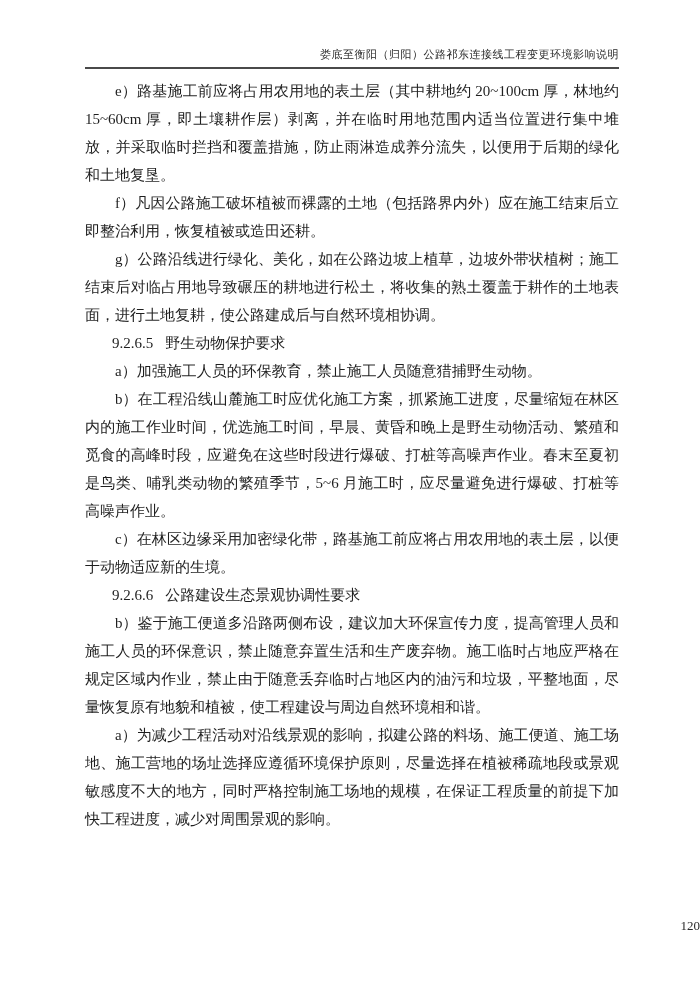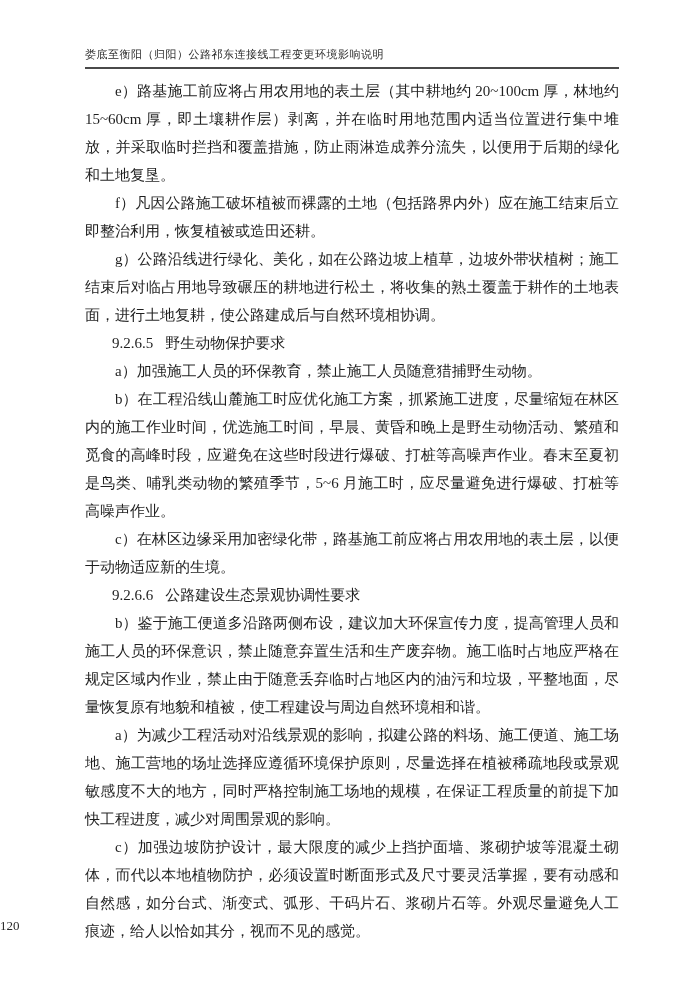--- a/index.html
+++ b/index.html
@@ -21,21 +21,21 @@
     width: 700px;
     height: 990px;
   }
   .content-col {
     position: absolute;
     left: 85px;
     top: 46px;
     width: 534px;
   }
   .header-title {
-    text-align: left;
+    text-align: right;
     font-size: 11px;
     letter-spacing: 0.5px;
     color: #2a2a2a;
     padding-bottom: 5px;
     line-height: 16px;
   }
   .header-rule {
     border: 0;
     border-top: 2px solid #4a4a4a;
     margin: 0 0 0 0;
@@ -60,21 +60,21 @@
   }
   .section-heading .sec-num {
     margin-right: 12px;
     margin-left: 27px;
   }
   .page-number {
     position: absolute;
     left: 0;
     top: 918px;
     width: 700px;
-    text-align: left;
+    text-align: right;
     font-size: 13px;
     color: #2a2a2a;
   }
 </style>
 </head>
 <body>
 
 <div class="page">
   <div class="content-col">
 
@@ -100,19 +100,18 @@
       <p>c）在林区边缘采用加密绿化带，路基施工前应将占用农用地的表土层，以便于动物适应新的生境。</p>
 
       <h3 class="section-heading">
         <span class="sec-num">9.2.6.6</span><span>公路建设生态景观协调性要求</span>
       </h3>
 
       <p>b）鉴于施工便道多沿路两侧布设，建议加大环保宣传力度，提高管理人员和施工人员的环保意识，禁止随意弃置生活和生产废弃物。施工临时占地应严格在规定区域内作业，禁止由于随意丢弃临时占地区内的油污和垃圾，平整地面，尽量恢复原有地貌和植被，使工程建设与周边自然环境相和谐。</p>
 
       <p>a）为减少工程活动对沿线景观的影响，拟建公路的料场、施工便道、施工场地、施工营地的场址选择应遵循环境保护原则，尽量选择在植被稀疏地段或景观敏感度不大的地方，同时严格控制施工场地的规模，在保证工程质量的前提下加快工程进度，减少对周围景观的影响。</p>
 
-      <p>c）加强边坡防护设计，最大限度的减少上挡护面墙、浆砌护坡等混凝土砌体，而代以本地植物防护，必须设置时断面形式及尺寸要灵活掌握，要有动感和自然感，如分台式、渐变式、弧形、干码片石、浆砌片石等。外观尽量避免人工痕迹，给人以恰如其分，视而不见的感觉。</p>
 
     </div>
   </div>
 
   <div class="page-number">120</div>
 </div>
 
 </body></html>

